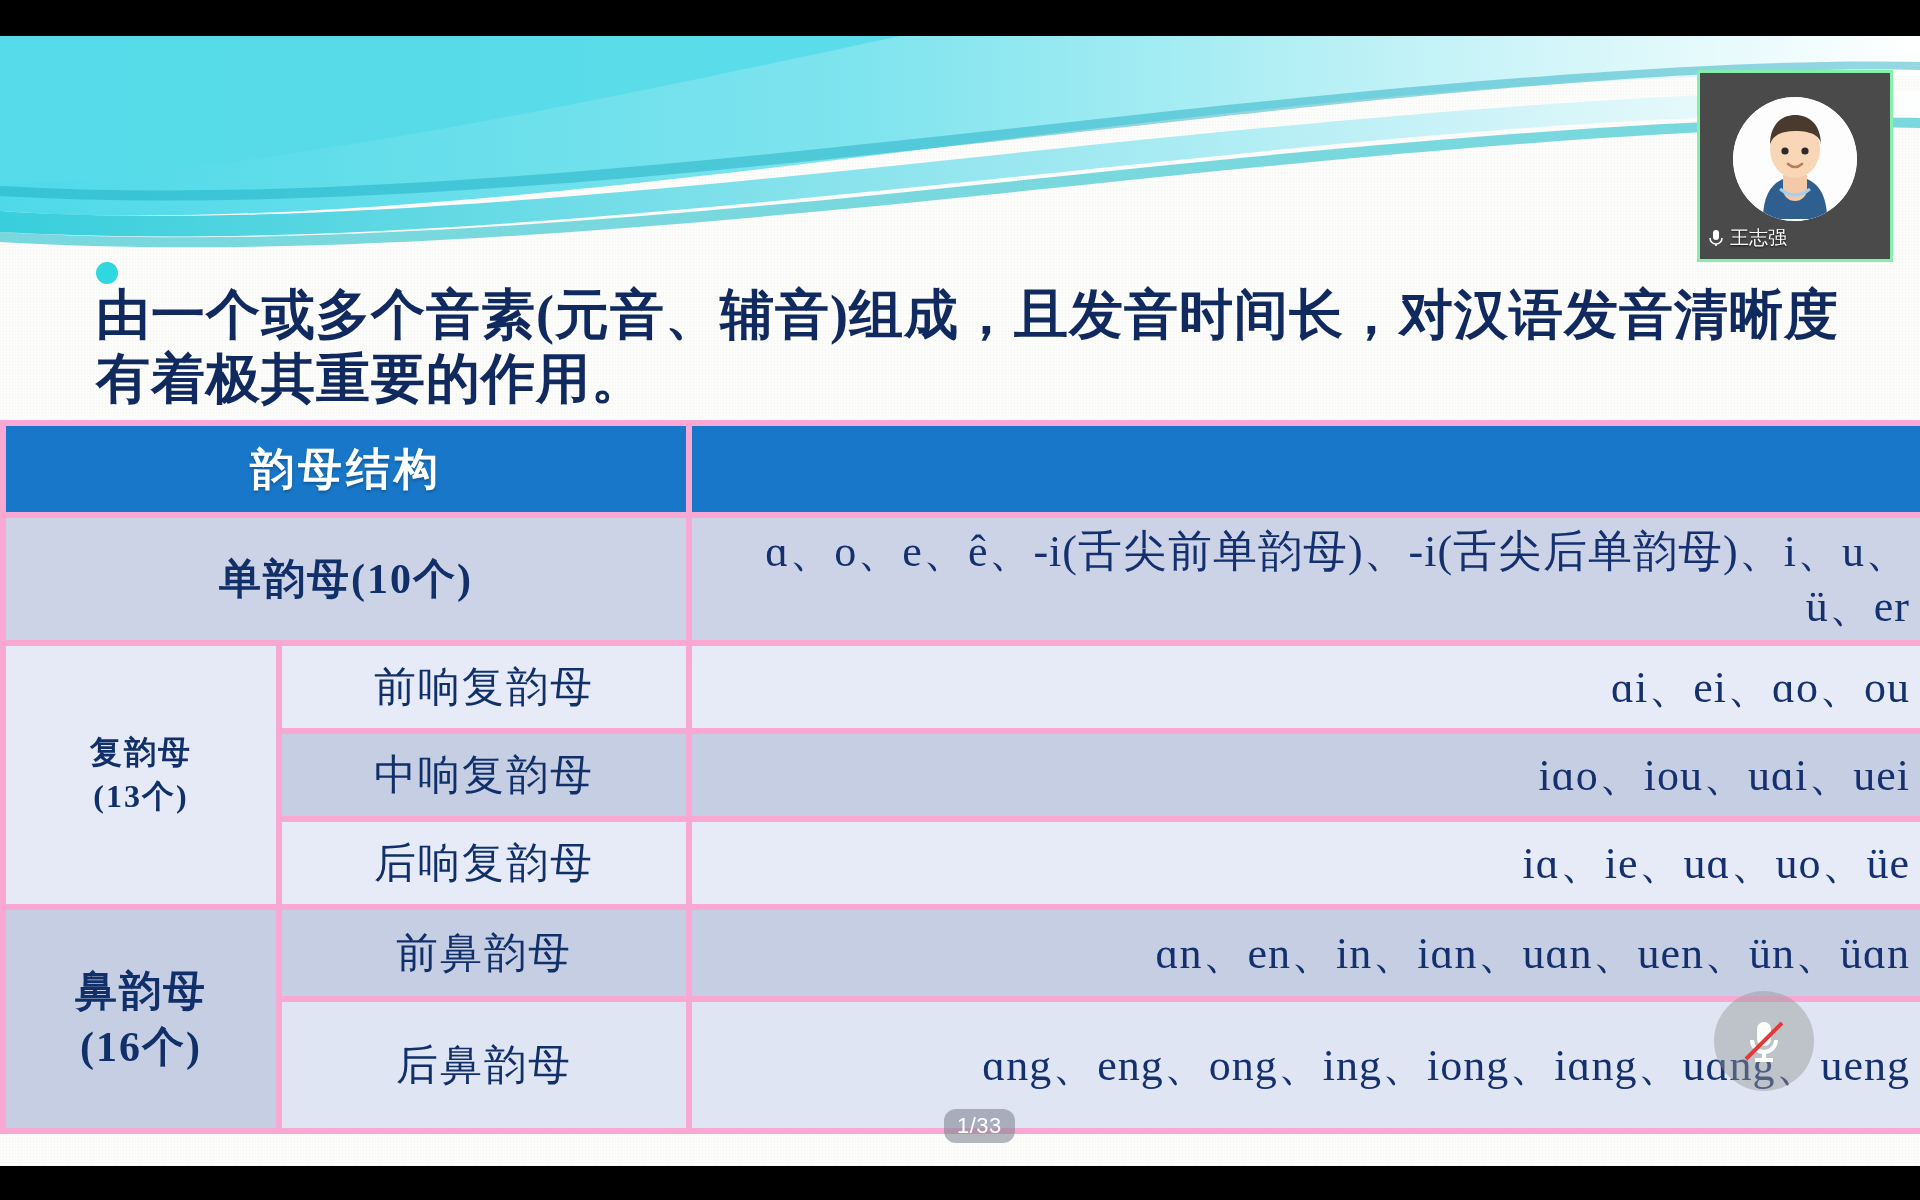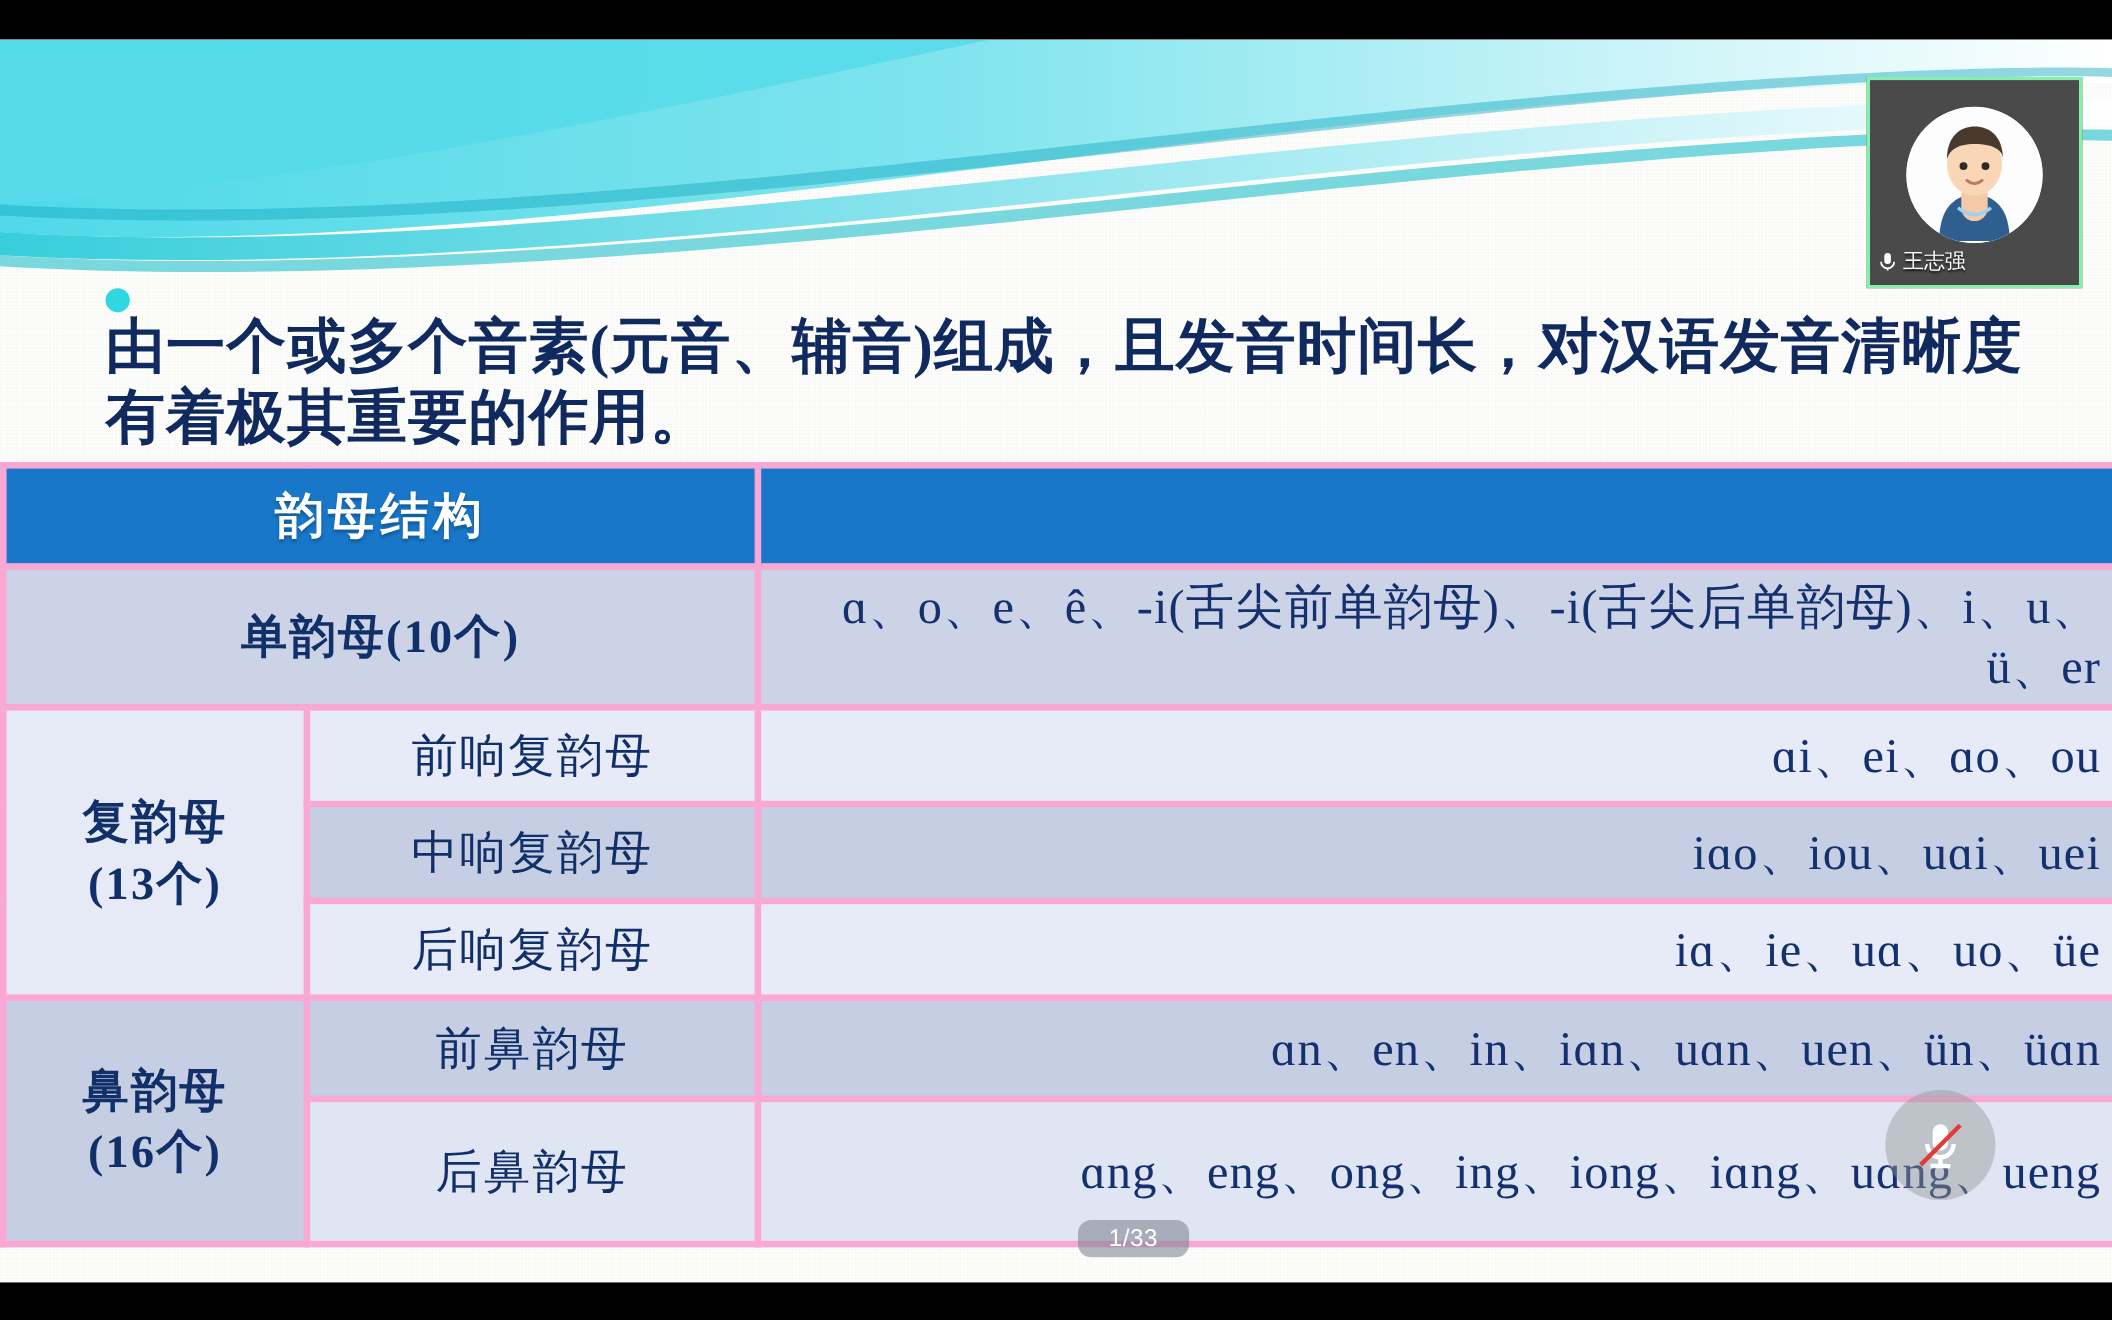--- a/index.html
+++ b/index.html
@@ -86,21 +86,21 @@
     background: #c7cee4;
     color: #11306a;
     font-size: 42px;
     font-weight: 700;
     text-align: center;
     letter-spacing: 2px;
   }
   .cat-light {
     background: #e5eaf6;
     color: #11306a;
-    font-size: 42px;
+    font-size: 32px;
     font-weight: 700;
     text-align: center;
     letter-spacing: 2px;
   }
   .sub {
     color: #11306a;
     font-size: 42px;
     font-weight: 400;
     text-align: center;
     letter-spacing: 2px;
@@ -149,27 +149,27 @@
     font-family: "Liberation Sans", sans-serif;
     text-shadow: 0 1px 2px rgba(0,0,0,0.8);
   }
   .mic-small {
     width: 18px; height: 18px;
     display: inline-block;
   }
   
   .page-indicator {
     position: absolute;
-    left: 980px; top: 1073px;
+    left: 944px; top: 1073px;
     background: rgba(120,128,140,0.55);
     color: #ffffff;
     font-family: "Liberation Sans", sans-serif;
     font-size: 22px;
     border-radius: 12px;
-    padding: 4px 28px;
+    padding: 4px 13px;
     letter-spacing: 0.5px;
   }
   
   .mic-button {
     position: absolute;
     left: 1714px; top: 955px;
     width: 100px; height: 100px;
     border-radius: 50%;
     background: rgba(150,150,150,0.45);
     display: flex; align-items: center; justify-content: center;

